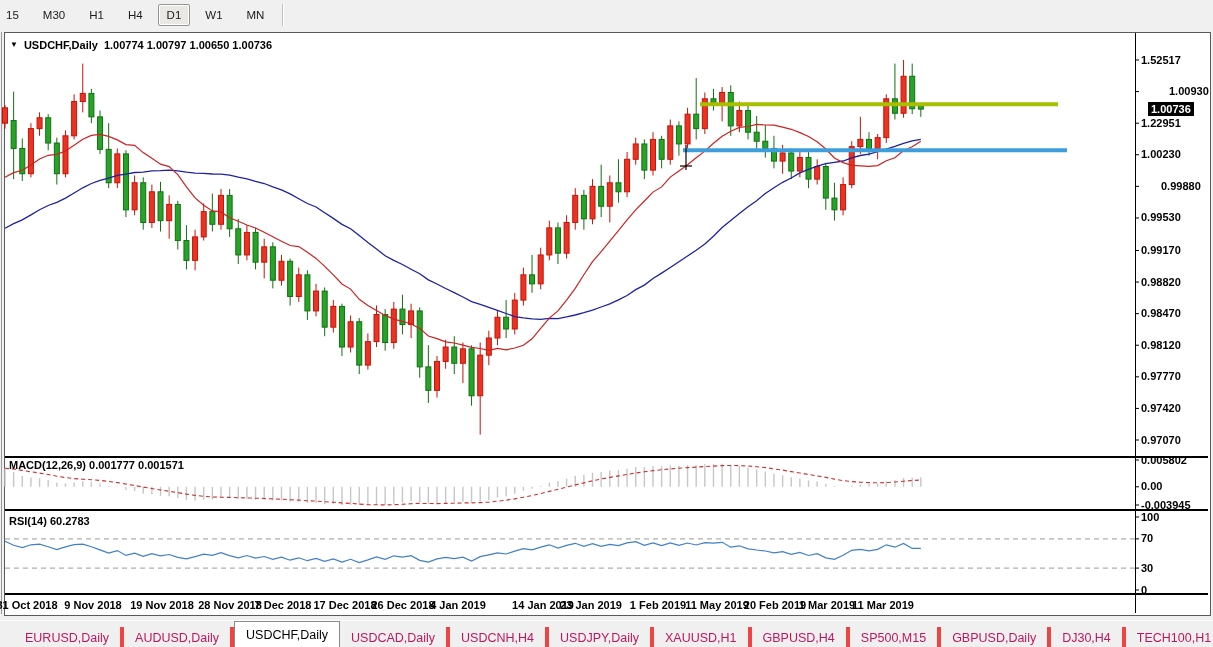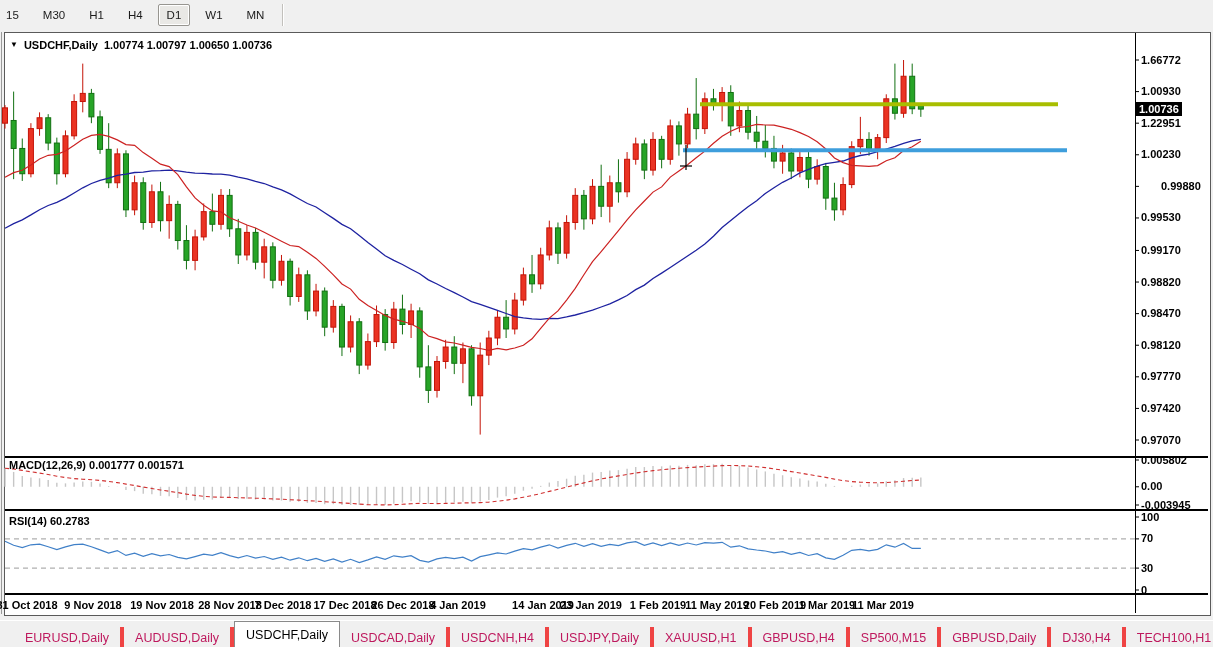--- a/index.html
+++ b/index.html
@@ -421,35 +421,35 @@
 </div>
 <div id="macd-label" class="abs pane-label">MACD(12,26,9) 0.001777 0.001571</div>
 <div id="rsi-label" class="abs pane-label">RSI(14) 60.2783</div>
 
 <div class="abs sep" style="top:456px"></div>
 <div class="abs sep" style="top:509px"></div>
 <div class="abs sep" style="top:593px"></div>
 <div id="axis-vline" class="abs"></div>
 
 <div id="price-axis">
-    <div class="abs axlbl" style="top: 53.5px;">1.66772</div>
-    <div class="abs axlbl" style="top: 85.0914px;">1.00930</div>
+    <div class="abs axlbl" style="top: 53.5px;">1.52517</div>
+    <div class="abs axlbl" style="top: 85.0914px; margin-left: 28px;">1.00930</div>
     <div class="abs axlbl" style="top: 116.683px;">1.22951</div>
     <div class="abs axlbl" style="top: 148.274px;">1.00230</div>
     <div class="abs axlbl" style="top: 179.866px; margin-left: 20px;">0.99880</div>
     <div class="abs axlbl" style="top: 211.457px;">0.99530</div>
     <div class="abs axlbl" style="top: 243.951px;">0.99170</div>
     <div class="abs axlbl" style="top: 275.543px;">0.98820</div>
     <div class="abs axlbl" style="top: 307.134px;">0.98470</div>
     <div class="abs axlbl" style="top: 338.726px;">0.98120</div>
     <div class="abs axlbl" style="top: 370.317px;">0.97770</div>
     <div class="abs axlbl" style="top: 401.909px;">0.97420</div>
     <div class="abs axlbl" style="top: 433.5px;">0.97070</div>
   </div>
-<div id="price-tag" class="abs" style="top: 102.102px;">1.00736</div>
+<div id="price-tag" class="abs" style="top: 102.102px; margin-left: 12px;">1.00736</div>
 <div id="indicator-axis">
     <div class="abs axlbl" style="top: 453.5px;">0.005802</div>
     <div class="abs axlbl" style="top: 480.287px;">0.00</div>
     <div class="abs axlbl" style="top: 498.5px;">-0.003945</div>
     <div class="abs axlbl" style="top: 510.5px;">100</div>
     <div class="abs axlbl" style="top: 532.4px;">70</div>
     <div class="abs axlbl" style="top: 561.6px;">30</div>
     <div class="abs axlbl" style="top: 583.5px;">0</div>
   </div>
 <div id="date-axis">

